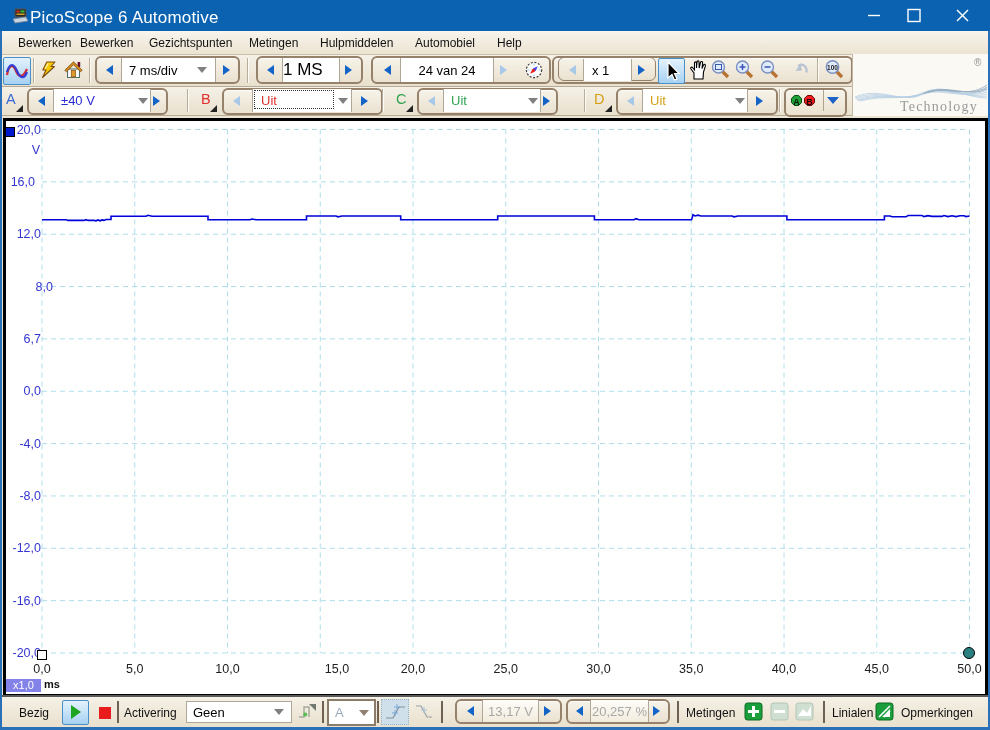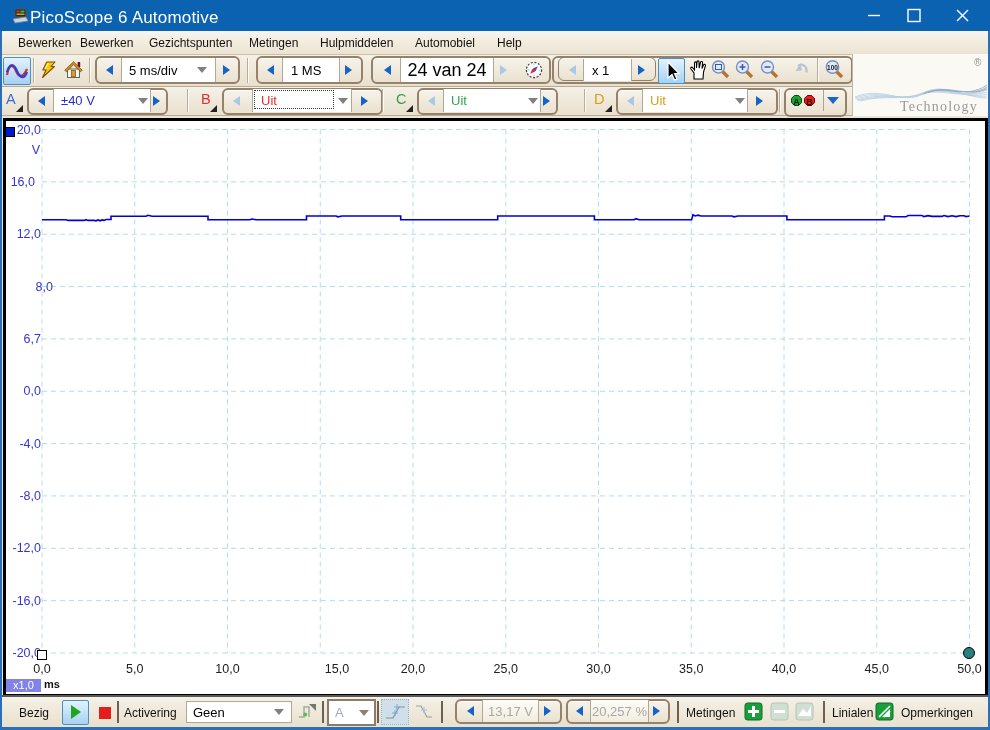--- a/index.html
+++ b/index.html
@@ -83,45 +83,45 @@
     <path d="M0.8,9.2 L9.5,0.8 L18.2,9.2 L16.6,10.8 L9.5,3.8 L2.4,10.8 Z" fill="#d78f1e" stroke="#7a4a10" stroke-width="0.8" stroke-linejoin="round"></path>
     <rect x="7.3" y="9.4" width="4.2" height="6.4" fill="#e0982c" stroke="#8a5a10" stroke-width="0.8"></rect>
   </svg>
   <div class="sep1" style="left:89px;top:3px;height:25px"></div>
 
   <div class="grp" style="left:95px;top:1px;width:141px;height:24px"></div>
   <div class="cbtn" style="left:98px;top:3px;width:22px;height:24px">
         <div class="arr-l"></div>
       </div>
   <div class="wbox" style="left:121px;top:3px;width:93px;height:24px;border:none;border-left:1px solid #b0a896;border-right:1px solid #b0a896">
-    <span style="font-size:13px;margin-left:7px">5 ms/div</span>
+    <span style="font-size:13px;margin-left:7px">7 ms/div</span>
     <div class="dd" style="position:absolute;right:8px"></div>
   </div>
   <div class="cbtn" style="left:216px;top:3px;width:20px;height:24px">
         <div class="arr-r"></div>
       </div>
   <div class="sep1" style="left:247px;top:3px;height:25px"></div>
 
   <div class="grp" style="left:256px;top:1px;width:103px;height:24px"></div>
   <div class="cbtn" style="left:259px;top:3px;width:22px;height:24px">
         <div class="arr-l"></div>
       </div>
   <div class="wbox" style="left:282px;top:3px;width:56px;height:24px;border:none;border-left:1px solid #b0a896;border-right:1px solid #b0a896">
-    <span style="font-size:13px;margin-left:8px">1 MS</span>
+    <span style="font-size:17px;">1 MS</span>
   </div>
   <div class="cbtn" style="left:339px;top:3px;width:18px;height:24px">
         <div class="arr-r"></div>
       </div>
 
   <div class="grp" style="left:371px;top:1px;width:176px;height:24px"></div>
   <div class="cbtn" style="left:376px;top:3px;width:22px;height:24px">
         <div class="arr-l"></div>
       </div>
   <div class="wbox" style="left:400px;top:3px;width:92px;height:24px;border:none;border-left:1px solid #b0a896;border-right:1px solid #b0a896;justify-content:center">
-    <span style="font-size:18px">24 van 24</span>
+    <span style="font-size:13px">24 van 24</span>
   </div>
   <div class="cbtn" style="left:493px;top:3px;width:20px;height:24px">
         <div class="arr-r dis"></div>
       </div>
 
   <svg class="abs" style="left:525px;top:6px" width="18" height="18" viewBox="0 0 18 18">
     <circle cx="9" cy="9" r="7.6" fill="#fff" stroke="#3a3a3a" stroke-width="1.2" stroke-dasharray="2,1.6"></circle>
     <g stroke="#9ab8d8" stroke-width="0.9">
       <line x1="9" y1="2.4" x2="9" y2="4.4"></line>
           <line x1="9" y1="13.6" x2="9" y2="15.6"></line>

